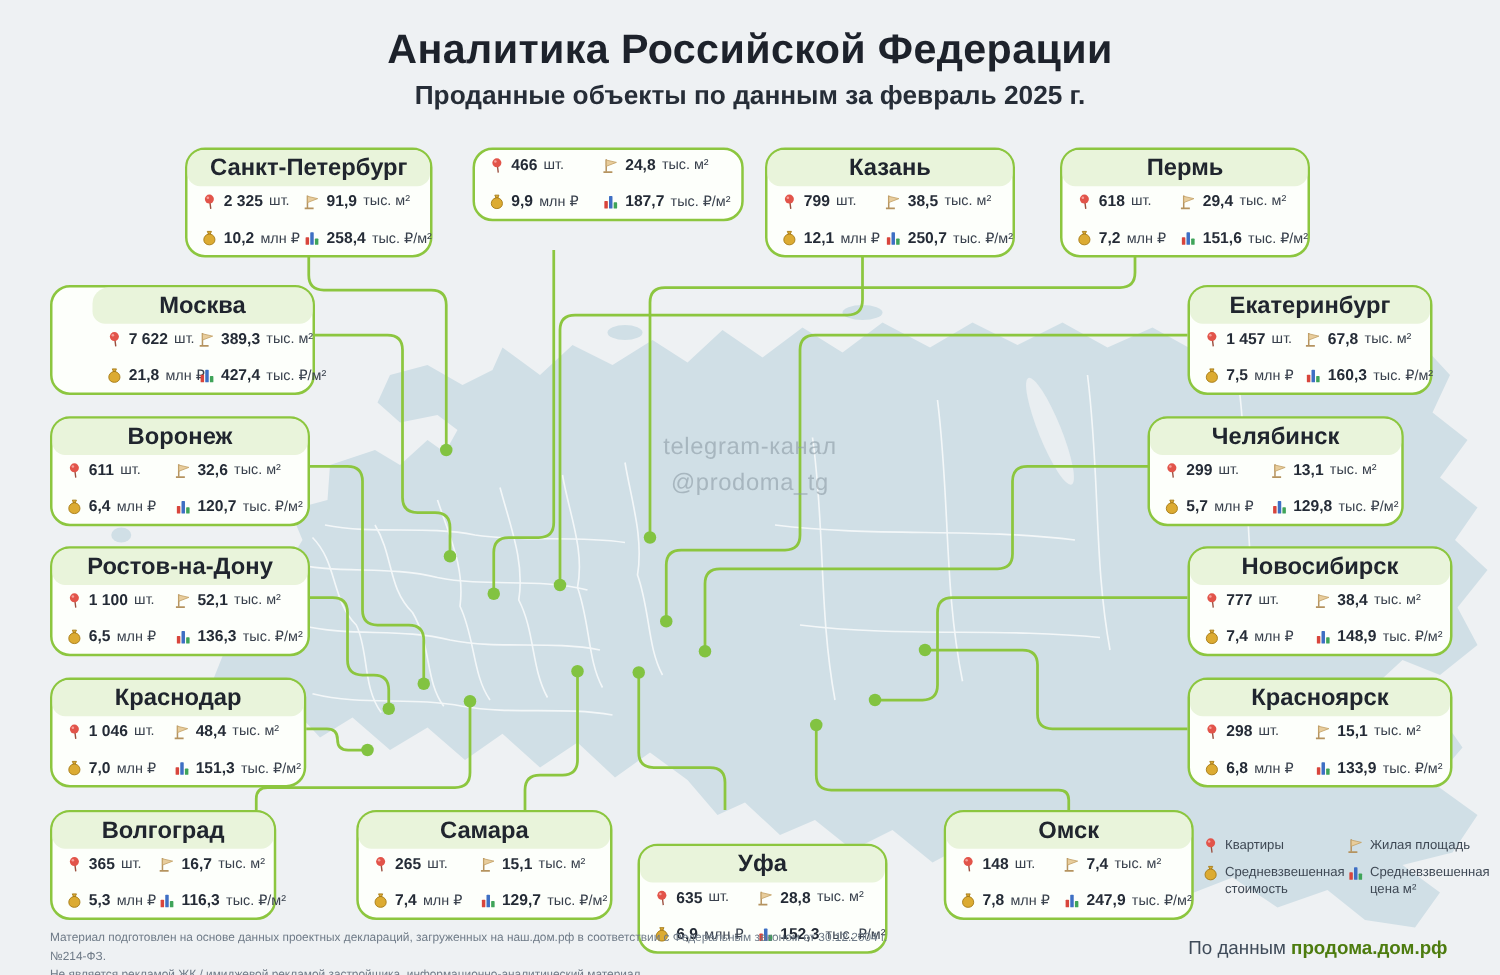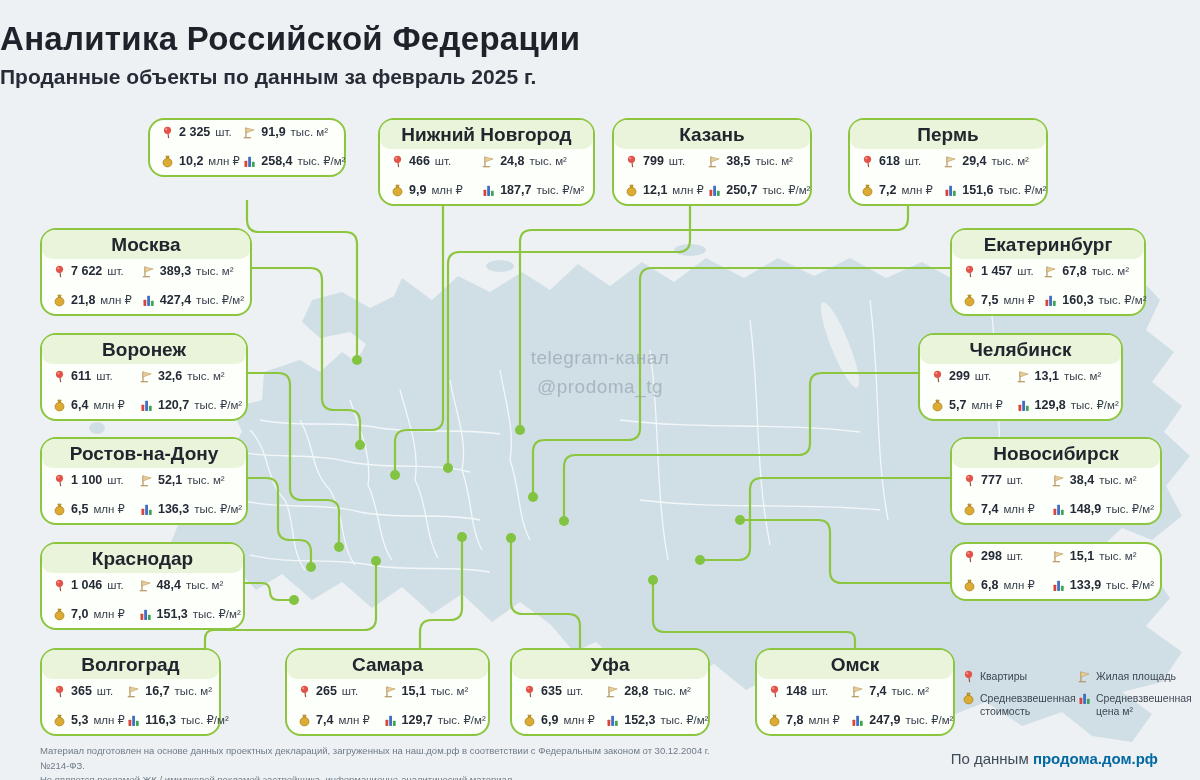--- a/index.html
+++ b/index.html
@@ -2,21 +2,21 @@
 <html><head>
 <meta charset="utf-8">
 <style>
   html,body{margin:0;padding:0;}
   .canvas{
     position:relative;width:1200px;height:780px;overflow:hidden;
     background:#eef1f3;
     font-family:"Liberation Sans","DejaVu Sans",sans-serif;
   }
   
-  .header{position:absolute;top:20px;left:0;width:100%;text-align:left;z-index:3;}
+  .header{position:absolute;top:20px;left:0;width:100%;text-align:center;z-index:3;}
   .title{font-size:33px;font-weight:700;color:#1d222b;letter-spacing:.3px;}
   .subtitle{font-size:21px;font-weight:700;color:#262d37;margin-top:7px;}
   
   #map-svg{position:absolute;left:0;top:0;z-index:0;}
   
   .watermark{position:absolute;top:344px;left:0;width:100%;text-align:center;
     color:rgba(142,157,166,.62);font-size:19px;line-height:1.5;z-index:1;letter-spacing:.5px;}
   
   .city-card{position:absolute;z-index:2;border:2px solid #8cc63f;border-radius:16px;
     background:#fdfffb;box-sizing:border-box;}
@@ -26,43 +26,43 @@
     padding:5px 8px 7px 11px;}
   .stat{display:flex;align-items:center;gap:5px;white-space:nowrap;}
   .stat svg{flex-shrink:0;display:block;}
   .val{font-weight:700;font-size:12.5px;color:#242b36;}
   .unit{font-size:11.5px;color:#39414d;}
   
   .pos-spb{left:148px;top:118px;width:198px;}
   .pos-nn{left:378px;top:118px;width:217px;}
   .pos-kazan{left:612px;top:118px;width:200px;}
   .pos-perm{left:848px;top:118px;width:200px;}
-  .pos-moscow{left:40px;top:228px;width:212px;}
+  .pos-moscow{left:40px;top:228px;width:212px;padding-left:32px;}
   .pos-voronezh{left:40px;top:333px;width:208px;}
   .pos-rostov{left:40px;top:437px;width:208px;}
   .pos-krasnodar{left:40px;top:542px;width:205px;}
   .pos-ekb{left:950px;top:228px;width:196px;}
   .pos-chel{left:918px;top:333px;width:205px;}
   .pos-nsk{left:950px;top:437px;width:212px;}
   .pos-krasnoyarsk{left:950px;top:542px;width:212px;}
   .pos-volgograd{left:40px;top:648px;width:181px;}
   .pos-samara{left:285px;top:648px;width:205px;}
-  .pos-ufa{left:510px;top:648px;width:200px;}
+  .pos-ufa{left:510px;top:675px;width:200px;}
   .pos-omsk{left:755px;top:648px;width:200px;}
   
   .legend{position:absolute;left:962px;top:670px;width:230px;z-index:2;
     display:grid;grid-template-columns:112px 118px;column-gap:4px;row-gap:9px;}
   .legend-item{display:flex;gap:5px;font-size:10.5px;color:#3e4854;line-height:1.25;align-items:flex-start;}
   .legend-item .licon{margin-top:0px;}
   .legend-item svg{display:block;}
   
   .disclaimer{position:absolute;left:40px;top:744px;width:700px;font-size:9.5px;
     color:#6e7a87;line-height:1.55;z-index:2;}
   .source{position:absolute;right:42px;top:750px;font-size:15px;color:#3f4b59;z-index:2;}
-  .source b{color:#0369a1;}
+  .source b{color:#4d7c0f;}
 </style>
 </head>
 <body>
 
 <div class="canvas">
 
   <svg id="map-svg" width="1200" height="780" viewBox="0 0 1200 780">
     <path fill="#d0dfe6" stroke="none" d="M 170 545 L 186 505 L 176 472 L 204 452 L 226 458 L 242 432 L 232 408 L 262 400 L 264 372 L 300 360 L 320 372 L 342 352 L 356 362
          L 366 344 L 350 332 L 320 338 L 302 322 L 312 300 L 342 292 L 370 308 L 394 296 L 402 278
          L 432 300 L 458 276 L 490 292 L 522 272 L 550 290 L 578 264 L 610 286 L 642 262 L 674 282 L 706 258 L 744 278 L 778 258 L 814 276
@@ -141,20 +141,21 @@
     <div>telegram-канал</div>
     <div>@prodoma_tg</div>
   </div>
 
   <div class="header">
     <div class="title">Аналитика Российской Федерации</div>
     <div class="subtitle">Проданные объекты по данным за февраль 2025 г.</div>
   </div>
 
   <div class="city-card pos-spb">
+    <div class="card-title">Санкт-Петербург</div>
     <div class="stat-grid">
         <div class="stat">
           <span class="sicon">
             <svg viewBox="0 0 14 14" width="13" height="13">
               <line x1="7.2" y1="5" x2="8.2" y2="13" stroke="#9c4f3f" stroke-width="1.2"></line>
               <circle cx="7" cy="4.6" r="3.9" fill="#e2544a"></circle>
               <circle cx="5.7" cy="3.4" r="1.1" fill="#f5a09a"></circle>
             </svg>
           </span>
           <span class="val">2 325</span>
@@ -188,21 +189,20 @@
               <rect x="5.6" y="2" width="3" height="10.8" rx="0.6" fill="#3e6fc4"></rect>
               <rect x="9.6" y="7.4" width="3" height="5.4" rx="0.6" fill="#3fa459"></rect>
             </svg>
           </span>
           <span class="val">258,4</span>
           <span class="unit">тыс. ₽/м²</span>
         </div>
       </div>
   </div>
   <div class="city-card pos-nn">
-    <div class="card-title">Нижний Новгород</div>
     <div class="stat-grid">
         <div class="stat">
           <span class="sicon">
             <svg viewBox="0 0 14 14" width="13" height="13">
               <line x1="7.2" y1="5" x2="8.2" y2="13" stroke="#9c4f3f" stroke-width="1.2"></line>
               <circle cx="7" cy="4.6" r="3.9" fill="#e2544a"></circle>
               <circle cx="5.7" cy="3.4" r="1.1" fill="#f5a09a"></circle>
             </svg>
           </span>
           <span class="val">466</span>
@@ -668,20 +668,21 @@
               <rect x="5.6" y="2" width="3" height="10.8" rx="0.6" fill="#3e6fc4"></rect>
               <rect x="9.6" y="7.4" width="3" height="5.4" rx="0.6" fill="#3fa459"></rect>
             </svg>
           </span>
           <span class="val">148,9</span>
           <span class="unit">тыс. ₽/м²</span>
         </div>
       </div>
   </div>
   <div class="city-card pos-krasnoyarsk">
+    <div class="card-title">Красноярск</div>
     <div class="stat-grid">
         <div class="stat">
           <span class="sicon">
             <svg viewBox="0 0 14 14" width="13" height="13">
               <line x1="7.2" y1="5" x2="8.2" y2="13" stroke="#9c4f3f" stroke-width="1.2"></line>
               <circle cx="7" cy="4.6" r="3.9" fill="#e2544a"></circle>
               <circle cx="5.7" cy="3.4" r="1.1" fill="#f5a09a"></circle>
             </svg>
           </span>
           <span class="val">298</span>

